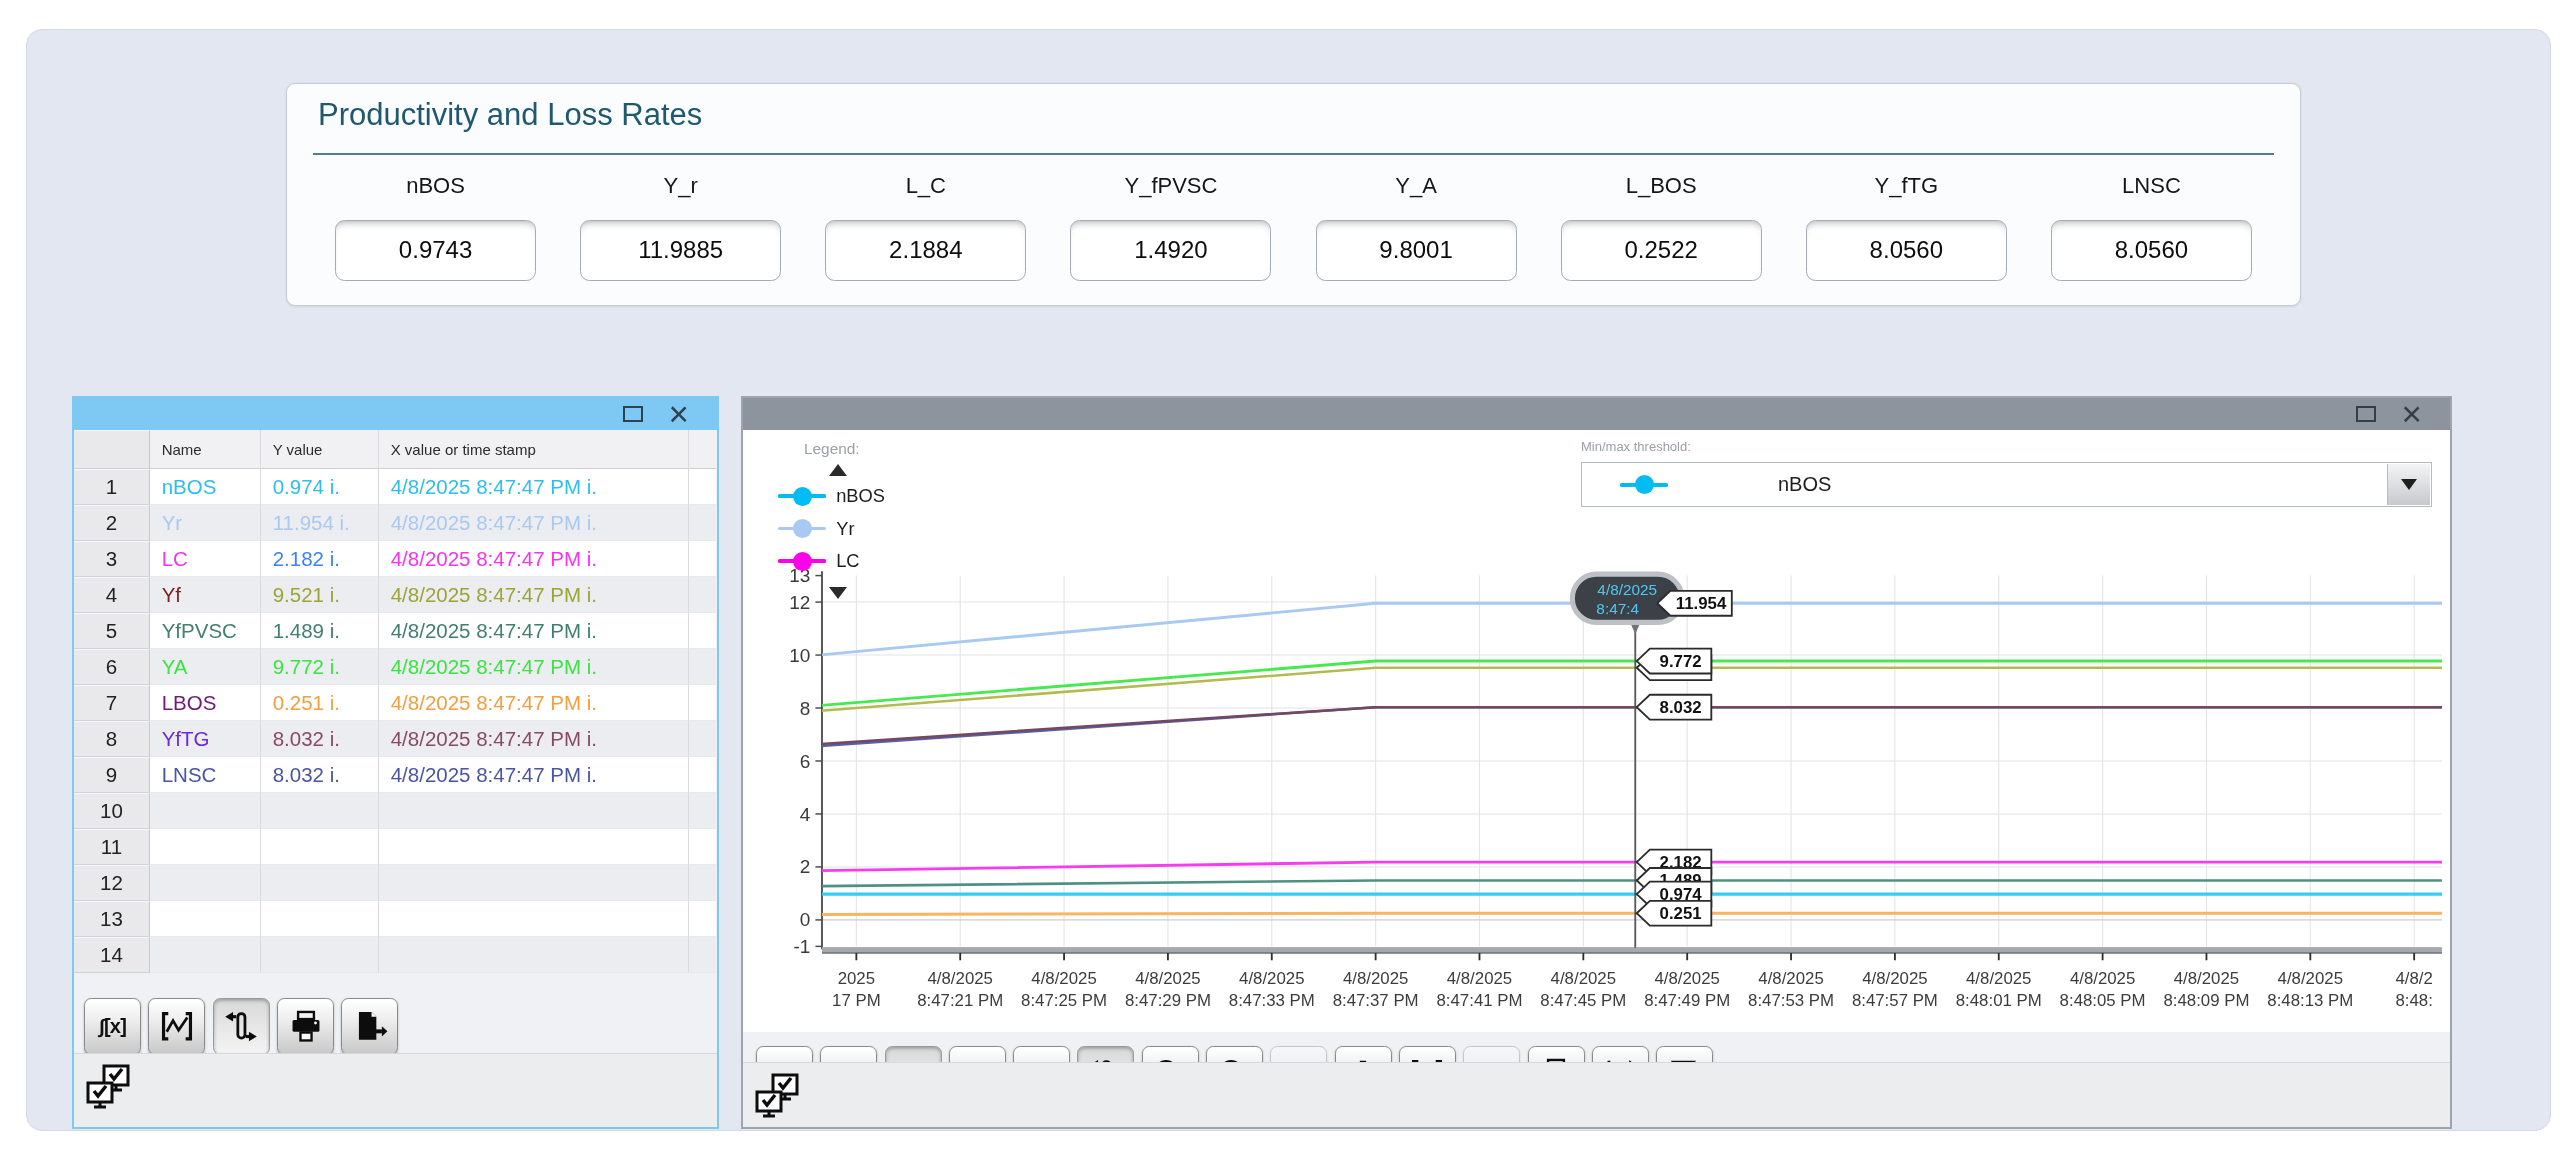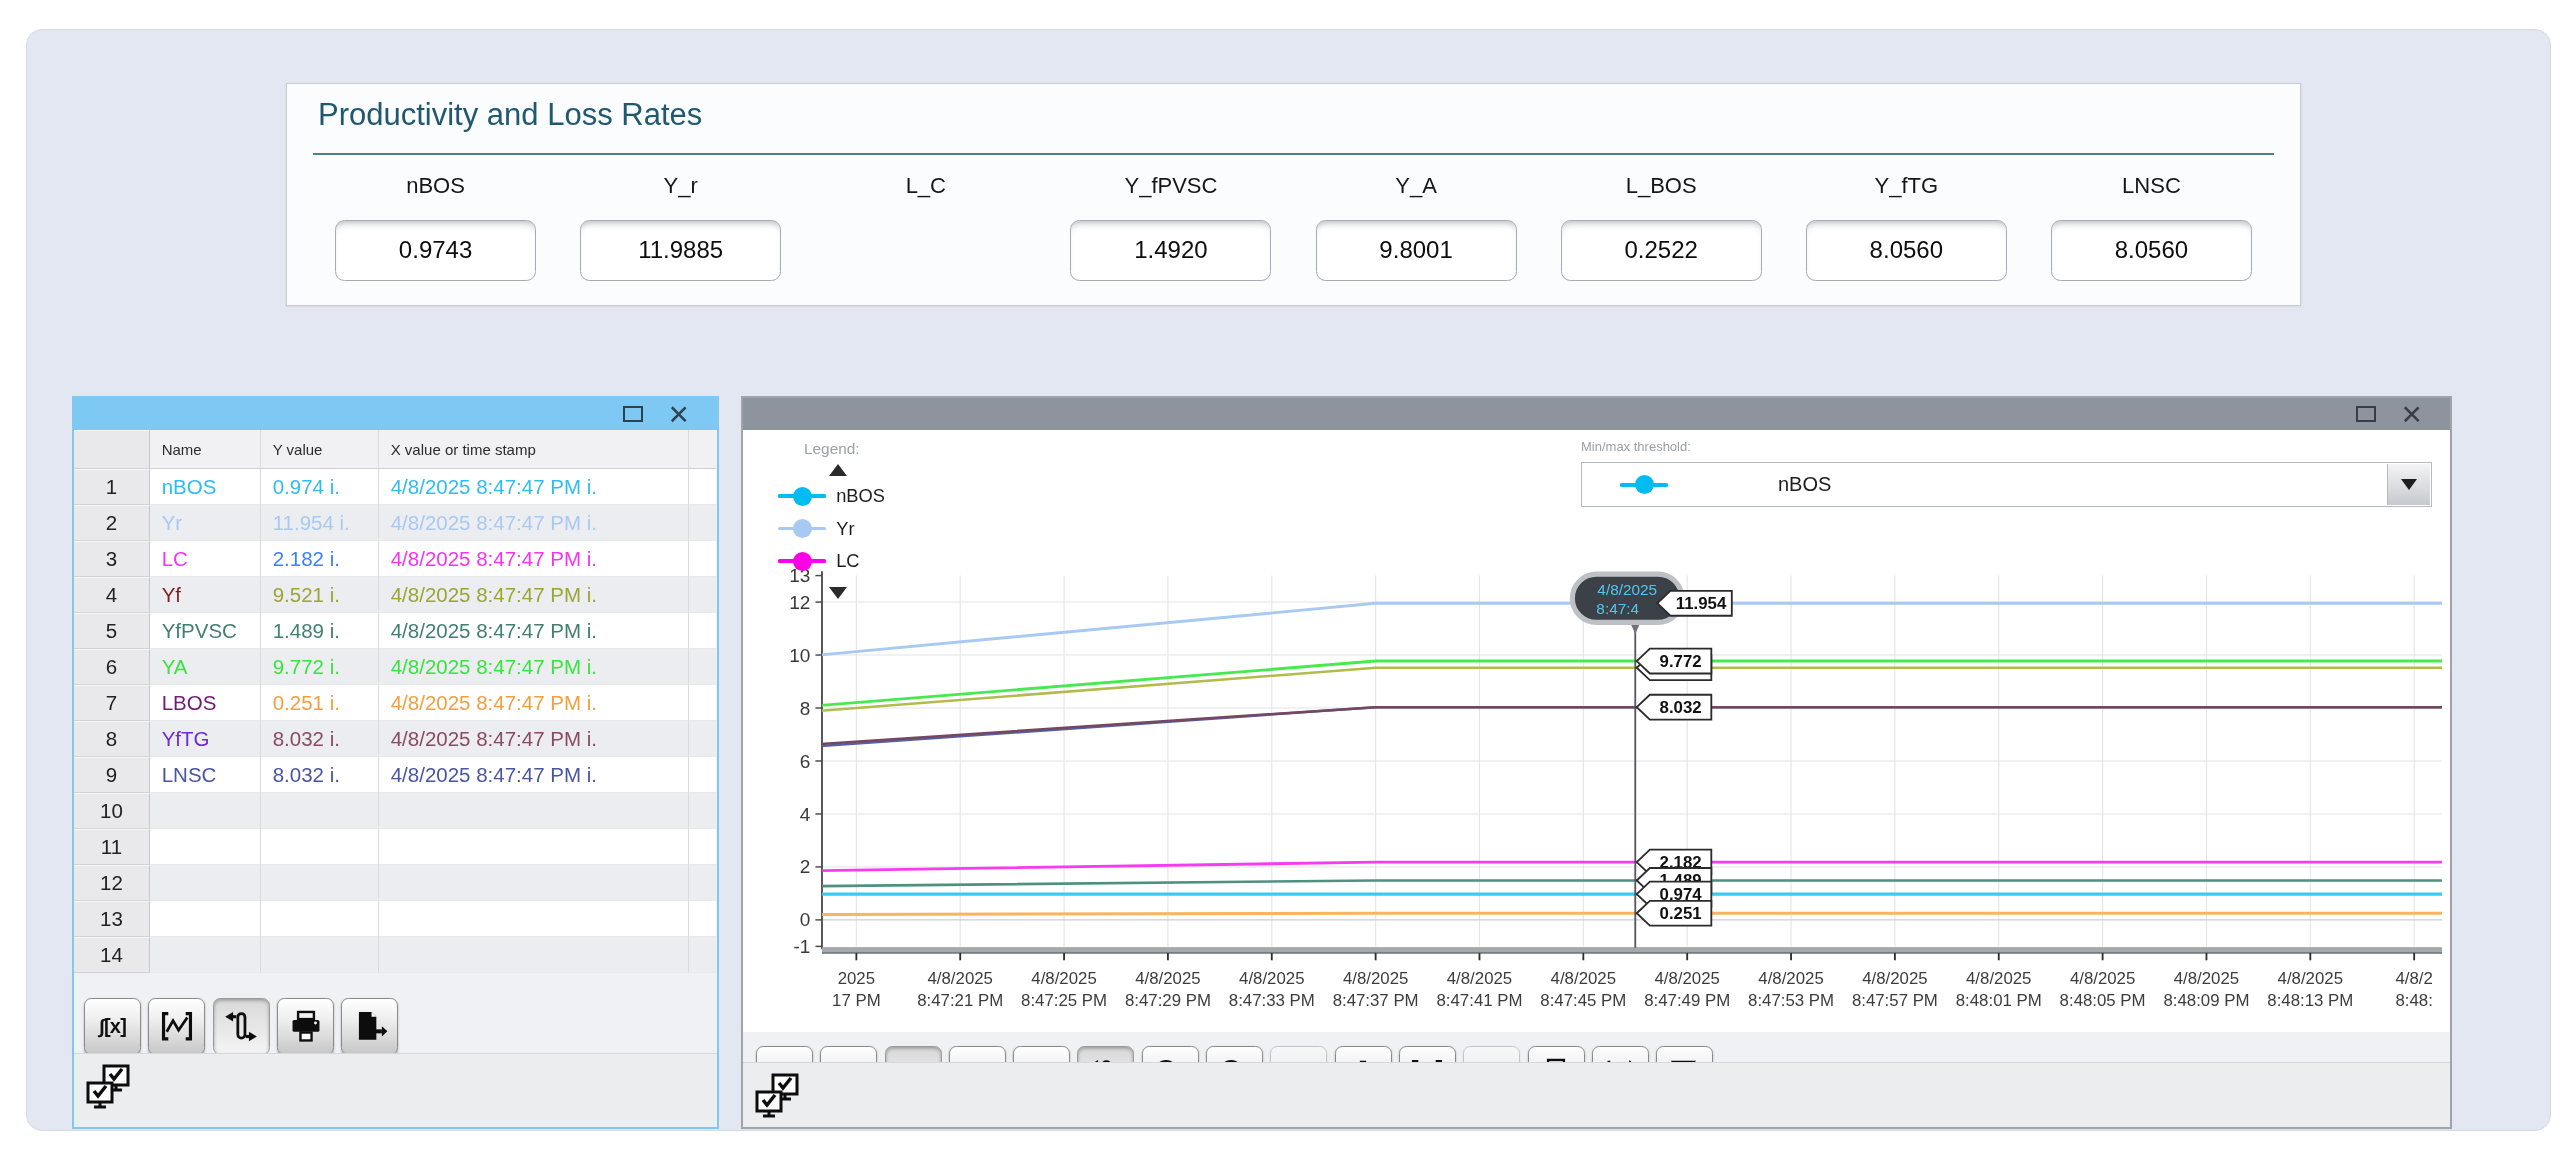--- a/index.html
+++ b/index.html
@@ -4,21 +4,21 @@
 <style>
   html,body{margin:0;padding:0;}
   body{
     width:2576px;height:1153px;background:#ffffff;position:relative;overflow:hidden;
     font-family:"Liberation Sans","DejaVu Sans",sans-serif;color:#1b1b1b;
     -webkit-font-smoothing:antialiased;
   }
   .canvas{position:absolute;left:26px;top:29px;width:2523px;height:1100px;background:#E3E7F1;border:0.7px solid #D4D9E3;border-radius:16px;}
 
   
-  .groupbox{position:absolute;left:259px;top:53px;width:2013px;height:221px;background:#FBFCFE;border:1.5px solid #C6CBD4;border-radius:0;box-shadow:0 0.7px 2.2px rgba(90,100,120,.15);}
+  .groupbox{position:absolute;left:259px;top:53px;width:2013px;height:221px;background:#FBFCFE;border:1.5px solid #C6CBD4;border-radius:9px;box-shadow:0 0.7px 2.2px rgba(90,100,120,.15);}
   .gb-title{position:absolute;left:31px;top:13px;font-size:31px;color:#20586F;}
   .gb-rule{position:absolute;left:26px;right:26px;top:69px;height:2.2px;background:#4F7F91;}
   .fields{position:absolute;left:26px;right:26px;top:89px;display:flex;}
   .field{flex:1;display:flex;flex-direction:column;align-items:center;}
   .field-label{font-size:22px;color:#161616;margin-bottom:20.5px;}
   .field-box{width:199px;height:59px;background:#fff;border:1.5px solid #A7ACB4;border-radius:9.5px;
     box-shadow:inset 0 6.6px 7.3px -5.1px rgba(110,116,128,.55);
     display:flex;align-items:center;justify-content:center;font-size:24px;color:#0d0d0d;}
 
   
@@ -90,20 +90,21 @@
         <div class="field">
           <div class="field-label">nBOS</div>
           <div class="field-box">0.9743</div>
         </div>
         <div class="field">
           <div class="field-label">Y_r</div>
           <div class="field-box">11.9885</div>
         </div>
         <div class="field">
           <div class="field-label">L_C</div>
+          <div class="field-box">2.1884</div>
         </div>
         <div class="field">
           <div class="field-label">Y_fPVSC</div>
           <div class="field-box">1.4920</div>
         </div>
         <div class="field">
           <div class="field-label">Y_A</div>
           <div class="field-box">9.8001</div>
         </div>
         <div class="field">

